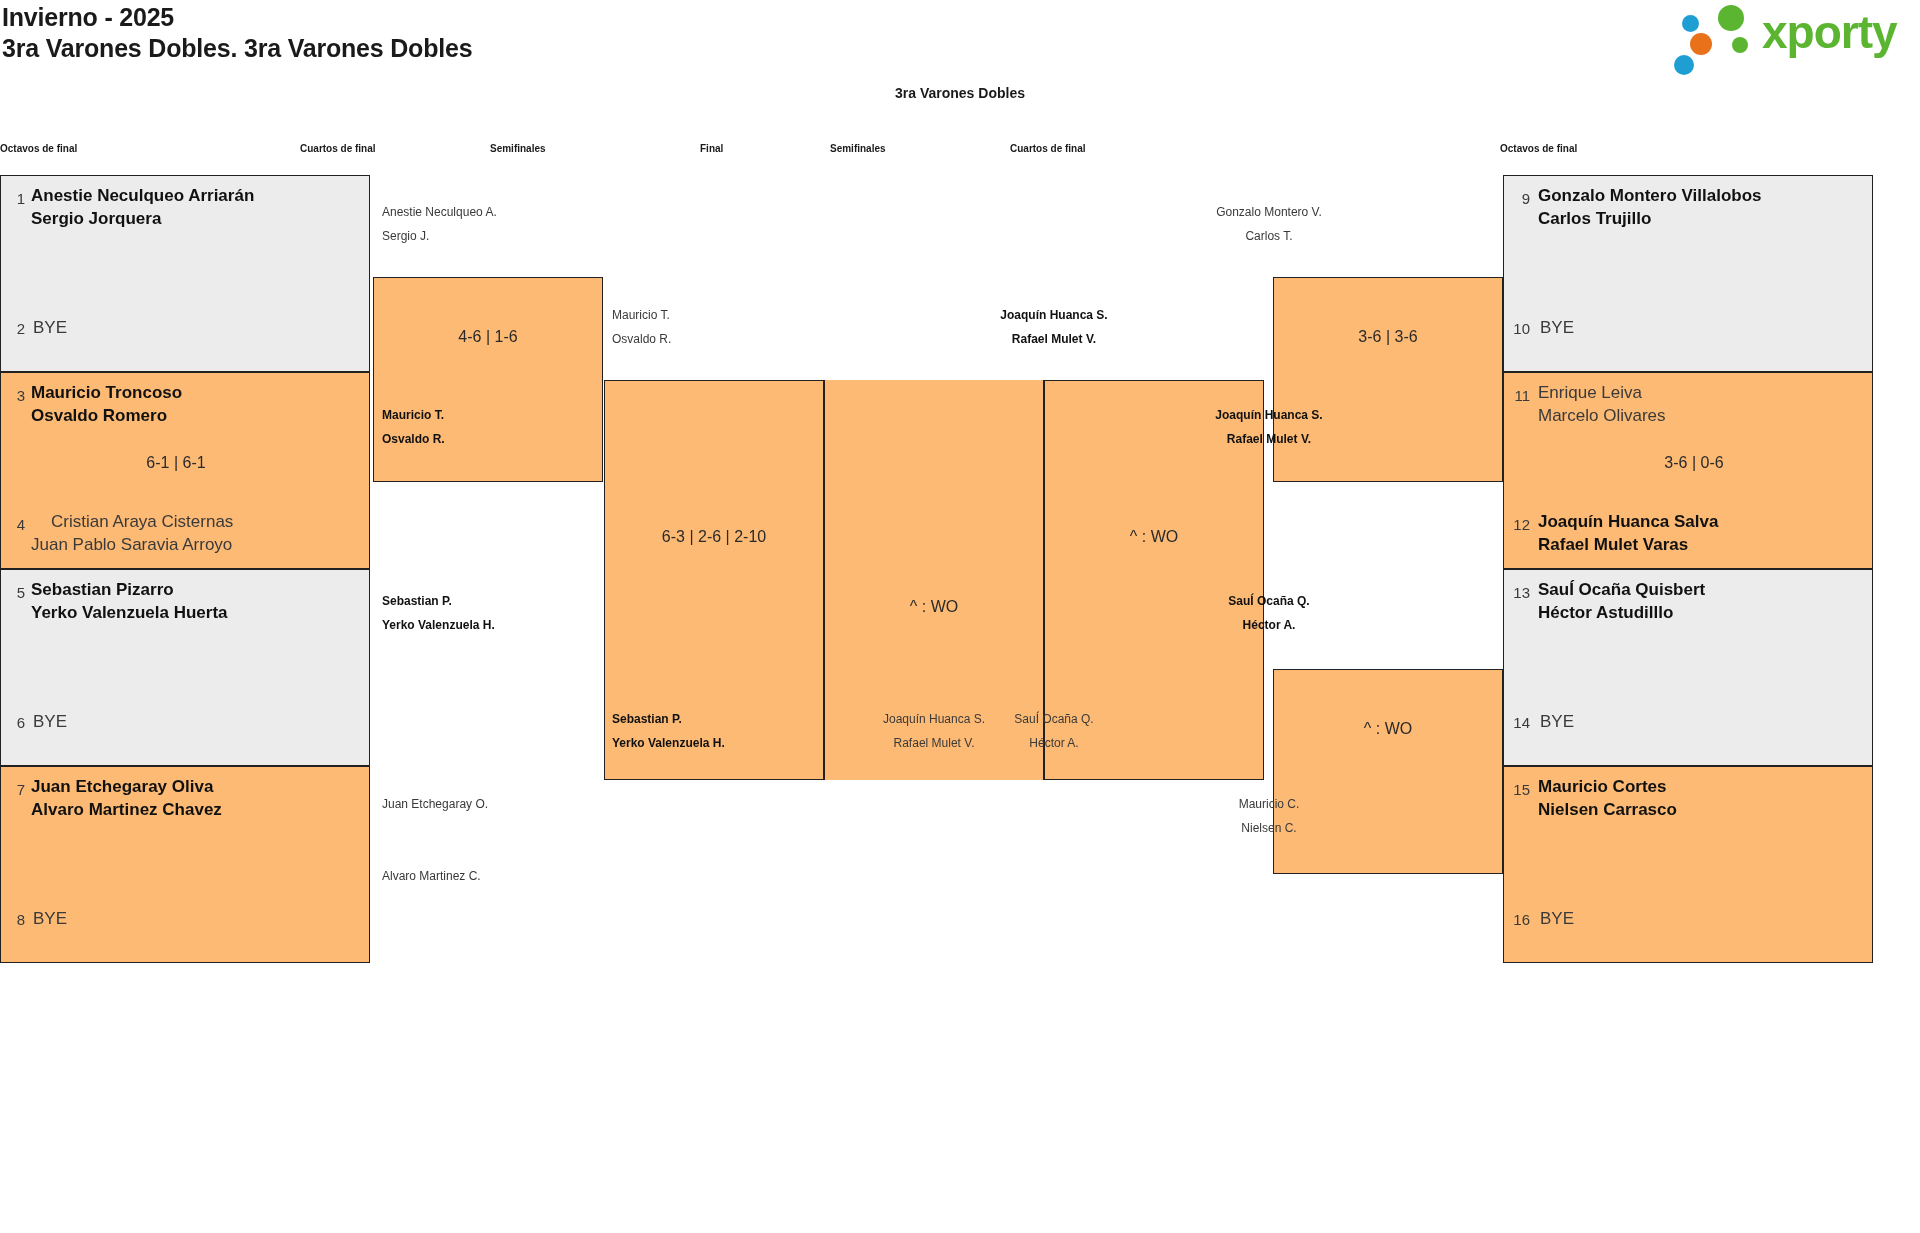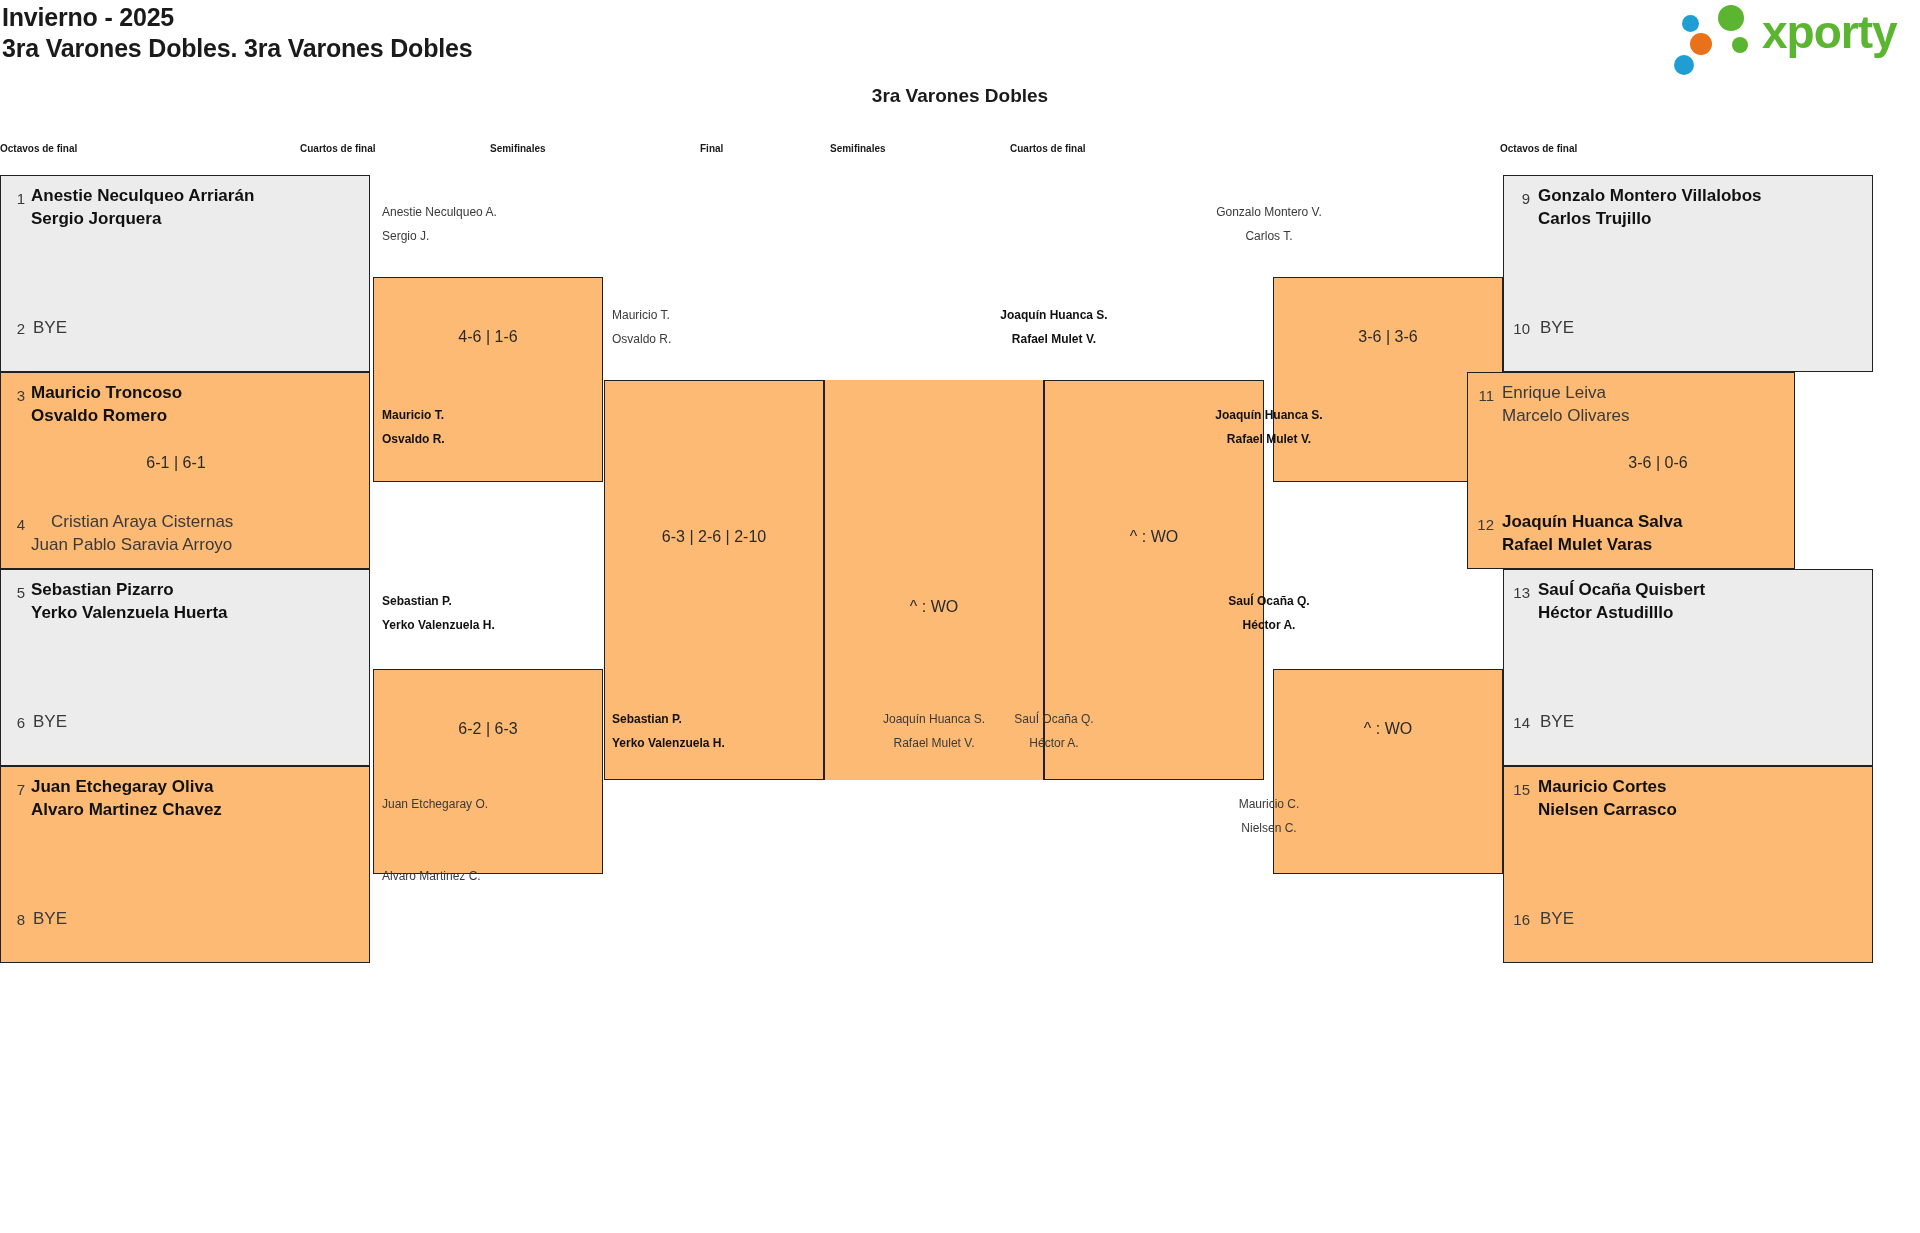--- a/index.html
+++ b/index.html
@@ -33,21 +33,21 @@
   .dot { position: absolute; border-radius: 50%; }
   .d1 { left: 2px;  top: 12px; width: 17px; height: 17px; background: #1f9ed4; }
   .d2 { left: 38px; top: 2px;  width: 26px; height: 26px; background: #5cb531; }
   .d3 { left: 10px; top: 30px; width: 22px; height: 22px; background: #e8711a; }
   .d4 { left: 52px; top: 34px; width: 16px; height: 16px; background: #5cb531; }
   .d5 { left: -6px; top: 52px; width: 20px; height: 20px; background: #1f9ed4; }
 
   
   .chart-title {
     position: absolute; left: 0; top: 85px; width: 1920px;
-    text-align: center; font-size: 19px; font-weight: 700;
+    text-align: center; font-size: 14px; font-weight: 700;
   }
 
   
   .round-hd {
     position: absolute; top: 143px;
     font-size: 10px; font-weight: 700; text-align: left;
     white-space: nowrap;
   }
 
   
@@ -152,23 +152,20 @@
 
   <div class="box" style="left:373px; top:277px; width:230px; height:205px;">
     <div class="score" style="left:0px; top:49px; width:228px;">4-6 | 1-6</div>
   </div>
   <div class="adv win l" style="left:382px; top:403px;">Mauricio T.</div>
   <div class="adv win l" style="left:382px; top:427px;">Osvaldo R.</div>
 
   <div class="adv win l" style="left:382px; top:589px;">Sebastian P.</div>
   <div class="adv win l" style="left:382px; top:613px;">Yerko Valenzuela H.</div>
 
-  <div class="box" style="left:373px; top:669px; width:230px; height:205px;">
-    <div class="score" style="left:0px; top:49px; width:228px;">6-2 | 6-3</div>
-  </div>
   <div class="adv lose l" style="left:382px; top:792px;">Juan Etchegaray O.</div>
   <div class="adv lose l" style="left:382px; top:816px;margin-top:48px;">Alvaro Martinez C.</div>
 
   <div class="adv lose l" style="left:612px; top:303px;">Mauricio T.</div>
   <div class="adv lose l" style="left:612px; top:327px;">Osvaldo R.</div>
 
   <div class="box" style="left:604px; top:380px; width:220px; height:400px;">
     <div class="score" style="left:0px; top:146px; width:218px;">6-3 | 2-6 | 2-10</div>
   </div>
   <div class="adv win l" style="left:612px; top:707px;">Sebastian P.</div>
@@ -212,21 +209,21 @@
   <div class="adv lose r" style="left:1044px; top:816px; width:450px;">Nielsen C.</div>
 
   <div class="box shaded" style="left:1503px; top:175px; width:370px; height:197px;">
     <div class="seed" style="left:0px; top:14px;">9</div>
     <div class="pair win" style="left:34px; top:8px;">Gonzalo Montero Villalobos</div>
     <div class="pair win" style="left:34px; top:31px;">Carlos Trujillo</div>
     <div class="seed" style="left:0px; top:144px;">10</div>
     <div class="bye" style="left:36px; top:141px;">BYE</div>
   </div>
 
-  <div class="box" style="left:1467px; top:372px; width:328px; height:197px;">
+  <div class="box" style="left:1503px; top:372px; width:370px; height:197px;">
     <div class="seed" style="left:0px; top:14px;">11</div>
     <div class="pair lose" style="left:34px; top:8px;">Enrique Leiva</div>
     <div class="pair lose" style="left:34px; top:31px;">Marcelo Olivares</div>
     <div class="score" style="left:75px; top:80px; width:230px;">3-6 | 0-6</div>
     <div class="seed" style="left:0px; top:143px;">12</div>
     <div class="pair win" style="left:34px; top:137px;">Joaquín Huanca Salva</div>
     <div class="pair win" style="left:34px; top:160px;">Rafael Mulet Varas</div>
   </div>
 
   <div class="box shaded" style="left:1503px; top:569px; width:370px; height:197px;">

